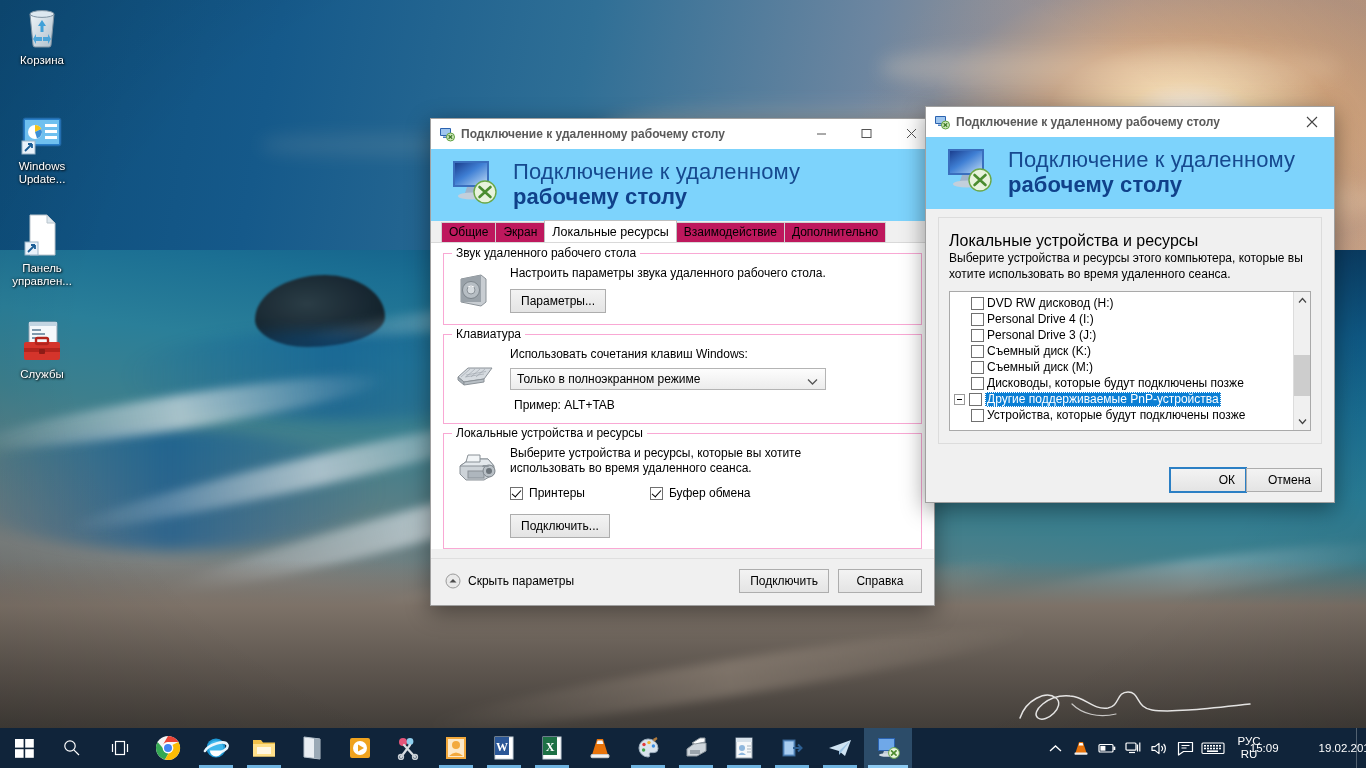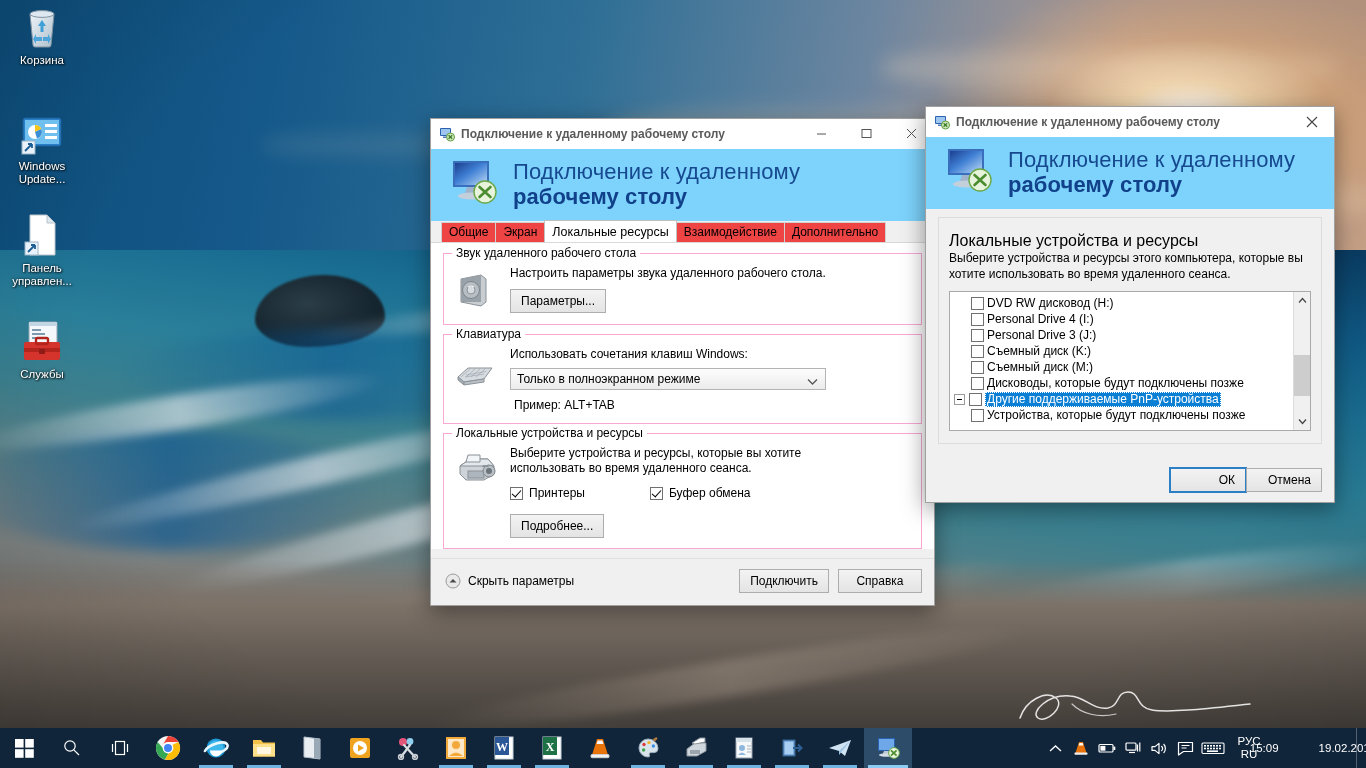--- a/index.html
+++ b/index.html
@@ -146,21 +146,21 @@
     background: #f0f0f0;
     border-bottom: 1px solid #d9d9d9;
     position: relative;
   }
   .tab {
     font-size: 12px;
     color: #000;
     padding: 2px 7px 3px 7px;
     border: 1px solid #d0d0d0;
     border-bottom: none;
-    background: #ef4444;
+    background: #be185d;
     margin-right: -1px;
     cursor: default;
     white-space: nowrap;
   }
   .tab.active {
     background: #ffffff;
     border-color: #c0c0c0;
     position: relative;
     z-index: 3;
     padding-top: 4px;
@@ -640,21 +640,21 @@
             <div style="display:flex;margin-bottom:14px;">
               <label class="chkrow" style="width:140px;">
                 <span class="chkbox checked"></span>
                 <span>Принтеры</span>
               </label>
               <label class="chkrow">
                 <span class="chkbox checked"></span>
                 <span>Буфер обмена</span>
               </label>
             </div>
-            <button class="btn">Подробнее...</button>
+            <button class="btn">Подключить...</button>
           </div>
         </div>
       </div>
     </div>
 
     <div class="dlg-footer">
       <span class="hide-opts">
         <span class="circ">
           <svg width="16" height="16" viewBox="0 0 16 16">
             <circle cx="8" cy="8" r="7" fill="#e9e9e9" stroke="#9a9a9a"></circle>

